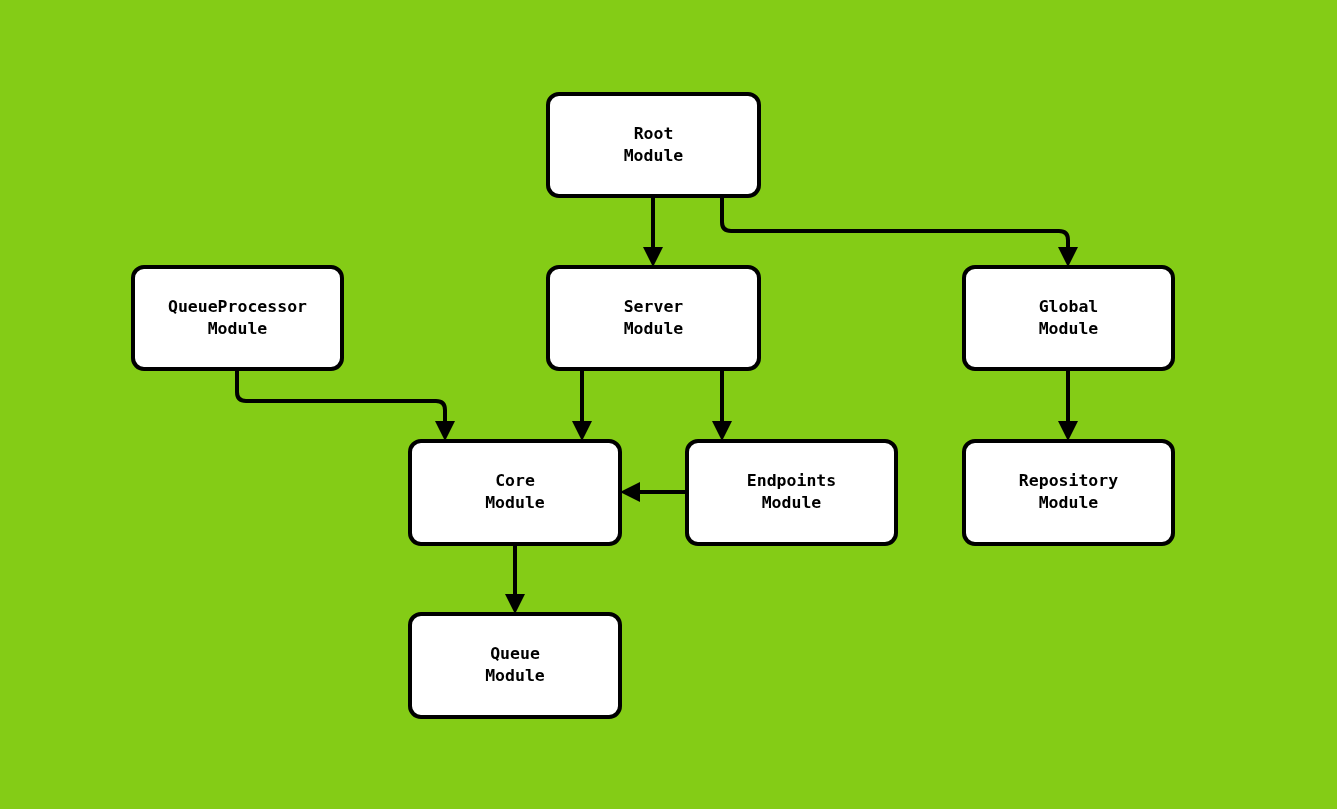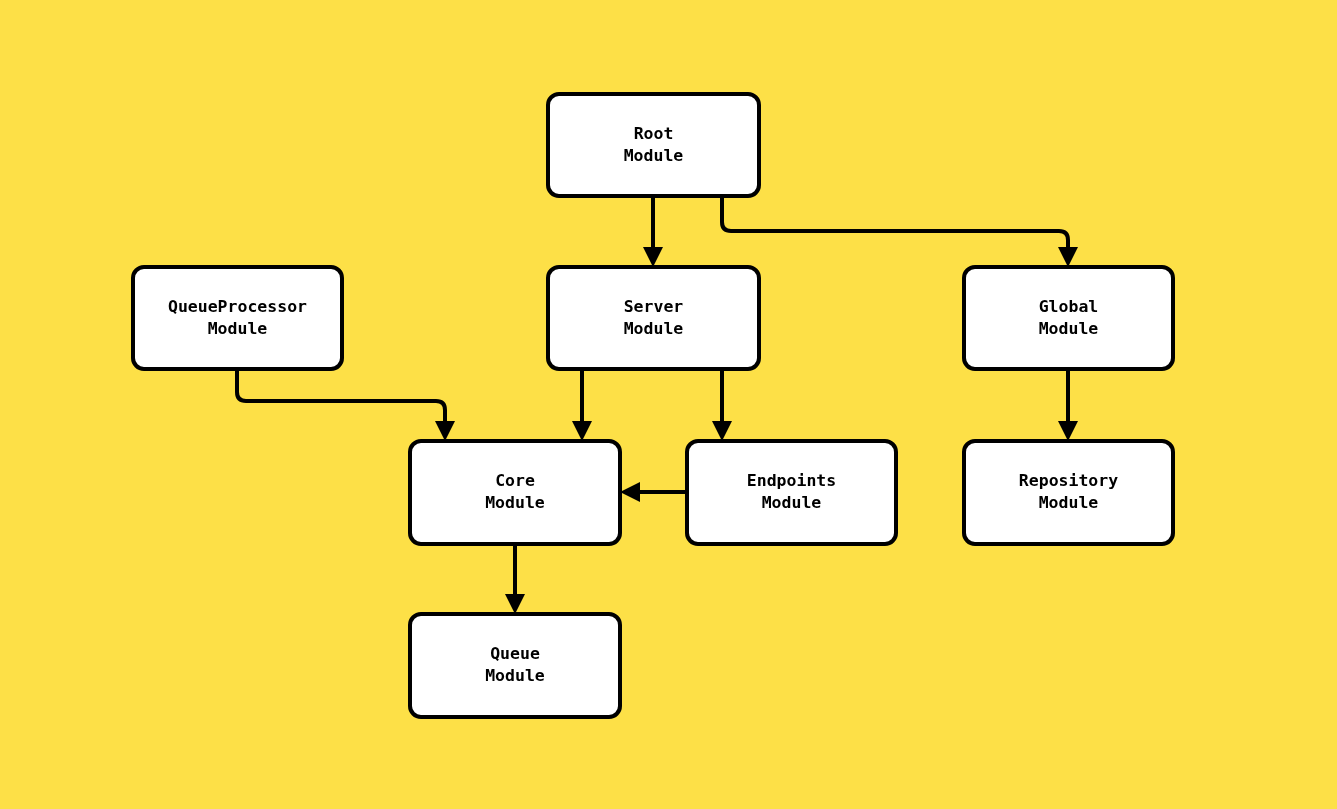--- a/index.html
+++ b/index.html
@@ -4,21 +4,21 @@
 <style>
   html, body {
     margin: 0;
     padding: 0;
     background: #ffffff;
   }
   #canvas {
     position: relative;
     width: 1337px;
     height: 809px;
-    background: #fde047;
+    background: #84cc16;
     overflow: hidden;
     font-family: "DejaVu Sans Mono", "Liberation Mono", monospace;
   }
   #graph-svg {
     position: absolute;
     left: 0;
     top: 0;
     width: 1337px;
     height: 809px;
   }

